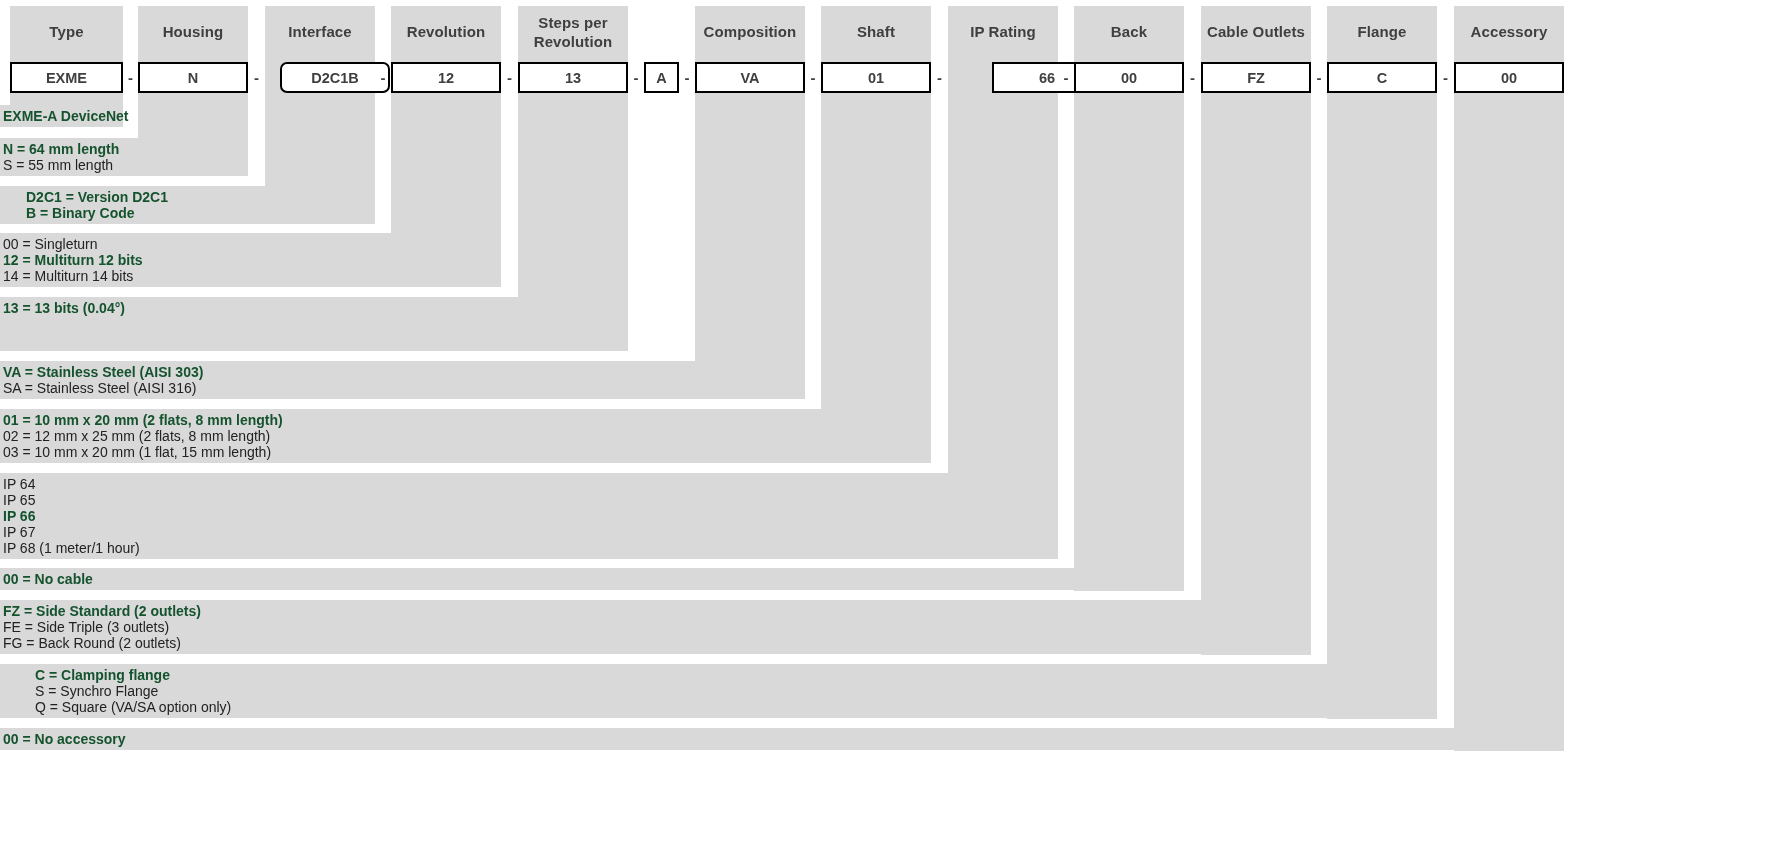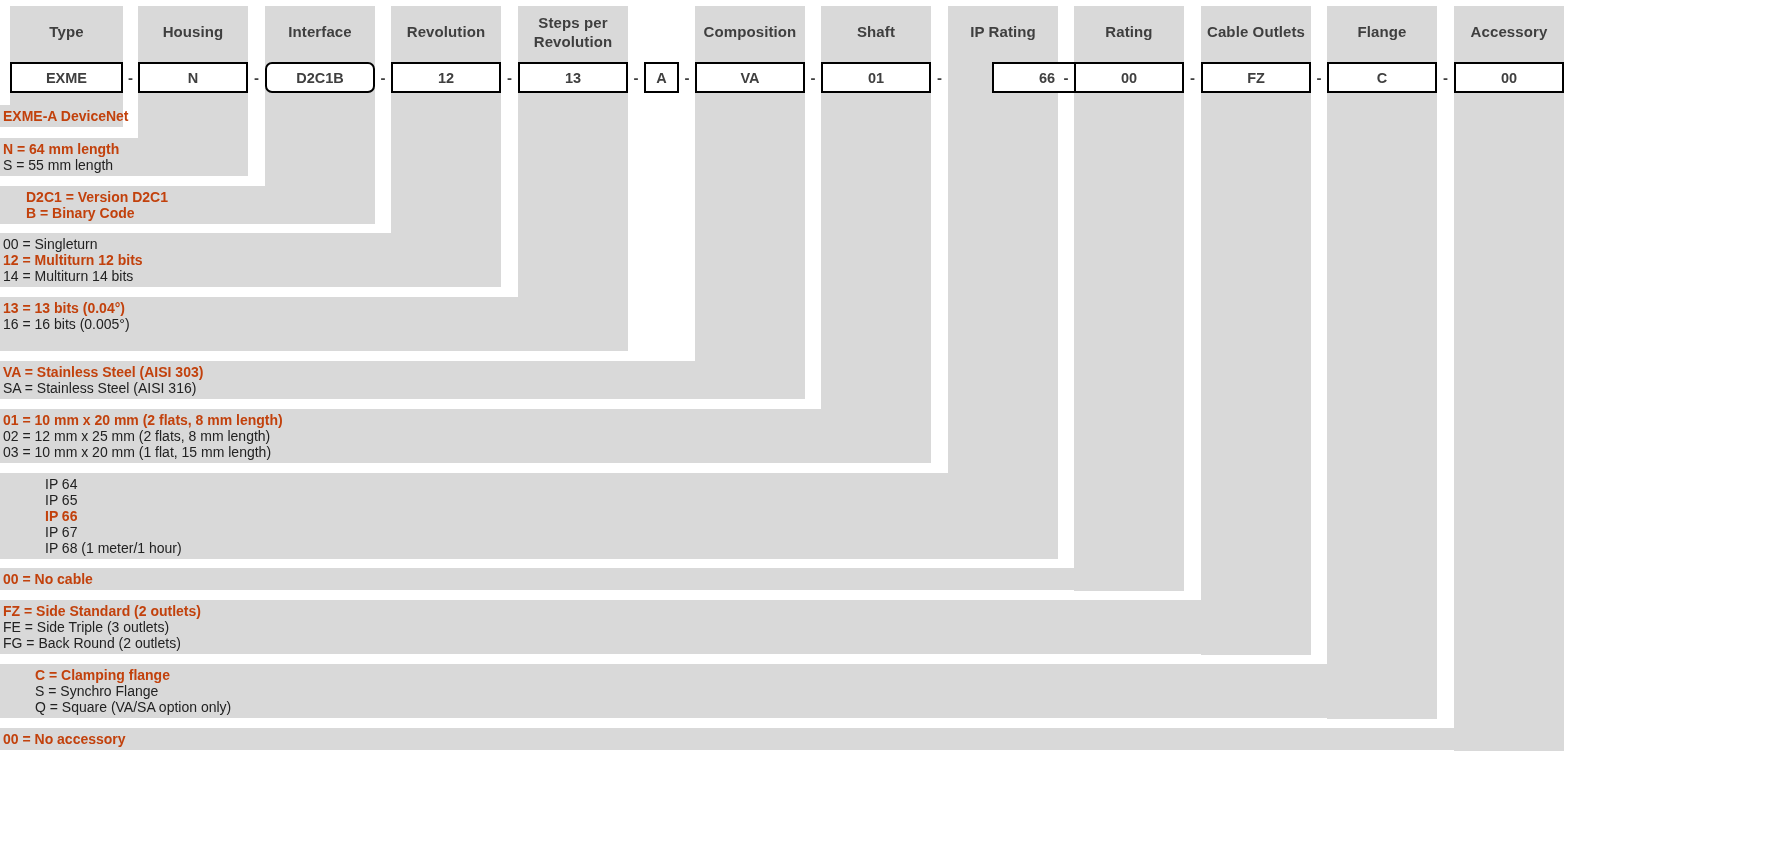--- a/index.html
+++ b/index.html
@@ -64,21 +64,21 @@
     position:absolute;
     box-sizing:border-box;
     padding-left:3px;
   }
   .descline{
     font-size:14px;
     line-height:16px;
     color:#222222;
     white-space:nowrap;
   }
-  .descline.b{font-weight:700;color:#c2410c;}
+  .descline.b{font-weight:700;color:#14532d;}
 </style>
 </head>
 <body>
 
 <div id="stage">
     <div class="col-band" style="left: 10px; top: 6px; width: 113px; height: 121px;"></div>
     <div class="col-band" style="left: 138px; top: 6px; width: 110px; height: 169px;"></div>
     <div class="col-band" style="left: 265px; top: 6px; width: 110px; height: 217px;"></div>
     <div class="col-band" style="left: 391px; top: 6px; width: 110px; height: 281px;"></div>
     <div class="col-band" style="left: 518px; top: 6px; width: 110px; height: 345px;"></div>
@@ -102,29 +102,29 @@
     <div class="col-band" style="left: 0px; top: 664px; width: 1437px; height: 54px;"></div>
     <div class="col-band" style="left: 0px; top: 728px; width: 1564px; height: 22px;"></div>
     <div class="hdr" style="left: 10px; top: 6px; width: 113px; height: 52px;">Type</div>
     <div class="hdr" style="left: 138px; top: 6px; width: 110px; height: 52px;">Housing</div>
     <div class="hdr" style="left: 265px; top: 6px; width: 110px; height: 52px;">Interface</div>
     <div class="hdr" style="left: 391px; top: 6px; width: 110px; height: 52px;">Revolution</div>
     <div class="hdr" style="left: 518px; top: 6px; width: 110px; height: 52px;">Steps per Revolution</div>
     <div class="hdr" style="left: 695px; top: 6px; width: 110px; height: 52px;">Composition</div>
     <div class="hdr" style="left: 821px; top: 6px; width: 110px; height: 52px;">Shaft</div>
     <div class="hdr" style="left: 948px; top: 6px; width: 110px; height: 52px;">IP Rating</div>
-    <div class="hdr" style="left: 1074px; top: 6px; width: 110px; height: 52px;">Rating</div>
+    <div class="hdr" style="left: 1074px; top: 6px; width: 110px; height: 52px;">Back</div>
     <div class="hdr" style="left: 1201px; top: 6px; width: 110px; height: 52px;">Cable Outlets</div>
     <div class="hdr" style="left: 1327px; top: 6px; width: 110px; height: 52px;">Flange</div>
     <div class="hdr" style="left: 1454px; top: 6px; width: 110px; height: 52px;">Accessory</div>
     <div class="valbox" style="left: 10px; top: 62px; width: 113px; height: 31px;">EXME</div>
     <div class="dash" style="left: 123px; top: 62px; width: 15px; height: 31px;">-</div>
     <div class="valbox" style="left: 138px; top: 62px; width: 110px; height: 31px;">N</div>
     <div class="dash" style="left: 248px; top: 62px; width: 17px; height: 31px;">-</div>
-    <div class="valbox" style="left: 265px; top: 62px; width: 110px; height: 31px; border-radius: 7px;">D2C1B</div>
+    <div class="valbox" style="left: 280px; top: 62px; width: 110px; height: 31px; border-radius: 7px;">D2C1B</div>
     <div class="dash" style="left: 375px; top: 62px; width: 16px; height: 31px;">-</div>
     <div class="valbox" style="left: 391px; top: 62px; width: 110px; height: 31px;">12</div>
     <div class="dash" style="left: 501px; top: 62px; width: 17px; height: 31px;">-</div>
     <div class="valbox" style="left: 518px; top: 62px; width: 110px; height: 31px;">13</div>
     <div class="dash" style="left: 628px; top: 62px; width: 16px; height: 31px;">-</div>
     <div class="valbox" style="left: 644px; top: 62px; width: 35px; height: 31px;">A</div>
     <div class="dash" style="left: 679px; top: 62px; width: 16px; height: 31px;">-</div>
     <div class="valbox" style="left: 695px; top: 62px; width: 110px; height: 31px;">VA</div>
     <div class="dash" style="left: 805px; top: 62px; width: 16px; height: 31px;">-</div>
     <div class="valbox" style="left: 821px; top: 62px; width: 110px; height: 31px;">01</div>
@@ -149,32 +149,31 @@
       <div class="descline b">D2C1 = Version D2C1</div>
       <div class="descline b">B = Binary Code</div>
     </div>
     <div class="descblock" style="left: 0px; top: 236px; width: 501px;">
       <div class="descline">00 = Singleturn</div>
       <div class="descline b">12 = Multiturn 12 bits</div>
       <div class="descline">14 = Multiturn 14 bits</div>
     </div>
     <div class="descblock" style="left: 0px; top: 300px; width: 628px;">
       <div class="descline b">13 = 13 bits (0.04°)</div>
-      <div class="descline">16 = 16 bits (0.005°)</div>
     </div>
     <div class="descblock" style="left: 0px; top: 364px; width: 805px;">
       <div class="descline b">VA = Stainless Steel (AISI 303)</div>
       <div class="descline">SA = Stainless Steel (AISI 316)</div>
     </div>
     <div class="descblock" style="left: 0px; top: 412px; width: 931px;">
       <div class="descline b">01 = 10 mm x 20 mm (2 flats, 8 mm length)</div>
       <div class="descline">02 = 12 mm x 25 mm (2 flats, 8 mm length)</div>
       <div class="descline">03 = 10 mm x 20 mm (1 flat, 15 mm length)</div>
     </div>
-    <div class="descblock" style="left: 0px; top: 476px; width: 1058px; margin-left: 42px;">
+    <div class="descblock" style="left: 0px; top: 476px; width: 1058px;">
       <div class="descline">IP 64</div>
       <div class="descline">IP 65</div>
       <div class="descline b">IP 66</div>
       <div class="descline">IP 67</div>
       <div class="descline">IP 68 (1 meter/1 hour)</div>
     </div>
     <div class="descblock" style="left: 0px; top: 571px; width: 1184px;">
       <div class="descline b">00 = No cable</div>
     </div>
     <div class="descblock" style="left: 0px; top: 603px; width: 1311px;">

